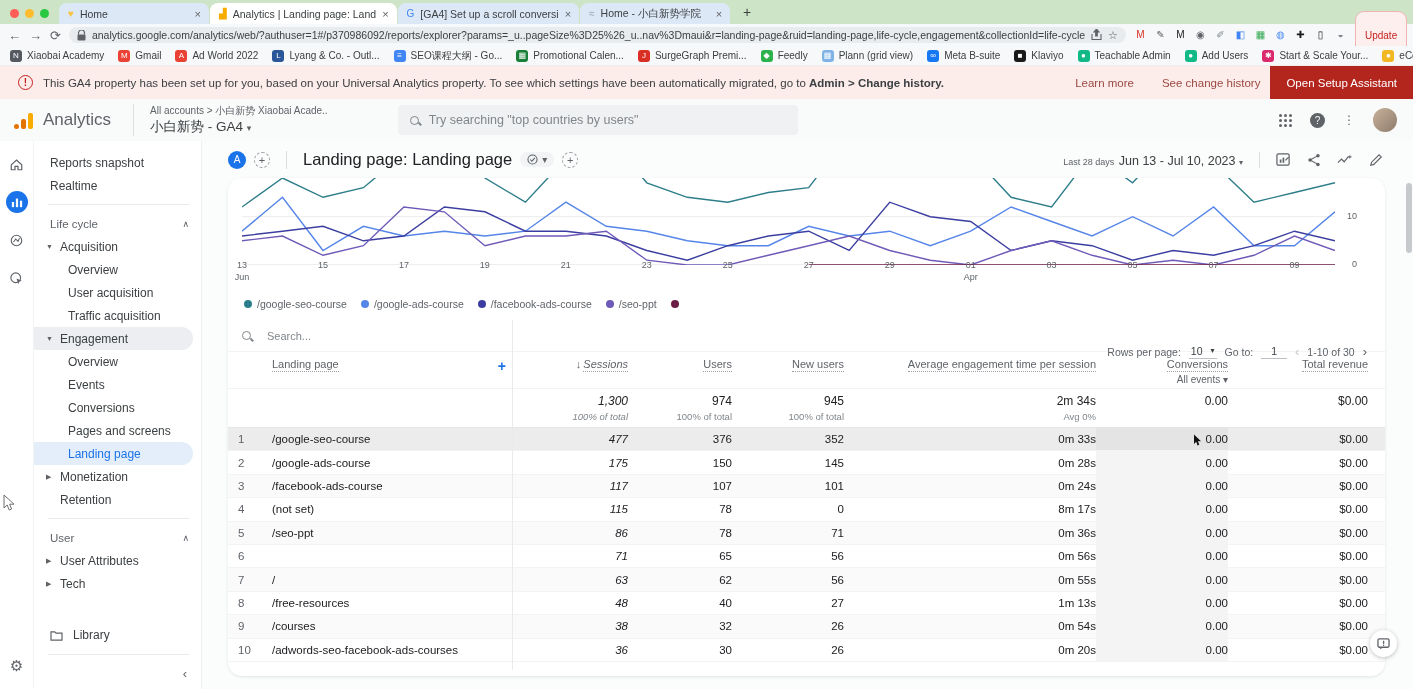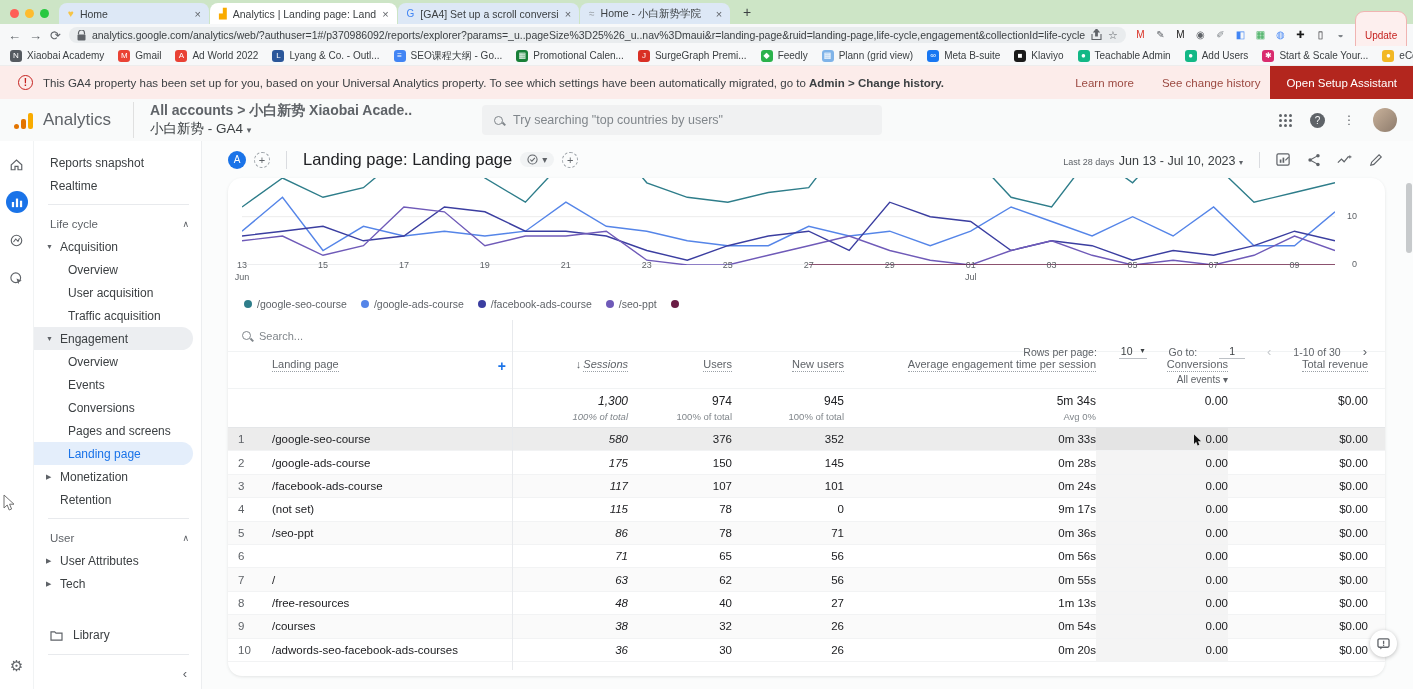--- a/index.html
+++ b/index.html
@@ -41,21 +41,21 @@
   .setup-btn { background:#b3261e; color:#fff; font-size:11.5px; padding:0 16px; border:none; margin-right:-18px; height:33px; white-space:nowrap; }
 
   
   .gahdr { position:absolute; top:99px; left:0; right:0; height:42px; background:#f9fafa; display:flex; align-items:center; }
   .galogo { display:flex; align-items:flex-end; gap:2px; margin:0 10px 0 14px; height:18px; }
   .galogo .b1 { width:5px; height:16px; background:#f9ab00; border-radius:2px; }
   .galogo .b2 { width:5px; height:10px; background:#e37400; border-radius:2px; align-self:flex-end; }
   .galogo .b3 { width:5px; height:5px; background:#e37400; border-radius:50%; }
   .gatitle { font-size:17px; color:#5f6368; margin-right:22px; }
   .acct { border-left:1px solid #e0e0e0; padding-left:16px; }
-  .acct .crumb { font-size:14px; color:#5f6368;font-weight:bold; }
+  .acct .crumb { font-size:10px; color:#5f6368; }
   .acct .prop { font-size:13.5px; color:#3c4043; }
   .acct .prop .caret { font-size:9px; color:#5f6368; }
   .gasearch { margin-left:70px; width:400px; height:30px; background:#f0f1f2; border-radius:4px; display:flex; align-items:center; gap:10px; padding:0 12px; color:#80868b; font-size:12.5px; }
   .gahdr-right { margin-left:auto; display:flex; align-items:center; gap:18px; padding-right:16px; color:#5f6368; }
   .gridic { display:grid; grid-template-columns:repeat(3,3px); grid-gap:2px; }
   .gridic span { width:3px; height:3px; background:#5f6368; border-radius:50%; }
   .helpic { width:15px; height:15px; border-radius:50%; background:#5f6368; color:#f9fafa; font-size:10px; display:flex; align-items:center; justify-content:center; }
   .avatar { width:24px; height:24px; border-radius:50%; background:linear-gradient(135deg,#c9b29b,#8d7b6c); }
 
   
@@ -99,22 +99,22 @@
   .xlabs { position:absolute; left:14px; right:50px; top:82px; height:24px; }
   .xlab { position:absolute; font-size:9px; color:#5f6368; transform:translateX(-50%); text-align:center; line-height:1.3; }
   .legend { position:absolute; left:16px; top:120px; display:flex; align-items:center; gap:14px; }
   .lgitem { display:flex; align-items:center; gap:5px; font-size:10.5px; color:#5f6368; }
   .lgdot { width:8px; height:8px; border-radius:50%; }
 
   
   .ttoolbar { position:absolute; left:0; right:0; top:142px; height:32px; display:flex; align-items:center; padding:0 18px 0 14px; border-bottom:1px solid #f1f3f4; }
   .mag { width:9px; height:9px; border:1.5px solid #80868b; border-radius:50%; position:relative; flex:none; }
   .mag:after { content:""; position:absolute; width:4px; height:1.5px; background:#80868b; transform:rotate(45deg); right:-4px; bottom:-1px; }
-  .tsearch { color:#80868b; font-size:11px; margin-left:8px; }
-  .pager { margin-left:auto; display:flex; align-items:center; gap:22px; font-size:10.5px; color:#5f6368;margin-top:32px; }
+  .tsearch { color:#80868b; font-size:11px; margin-left:16px; }
+  .pager { margin-left:auto; display:flex; align-items:center; gap:8px; font-size:10.5px; color:#5f6368;margin-top:32px; }
   .rpp-val { border-bottom:1px solid #bdc1c6; padding:0 2px 1px 2px; color:#3c4043; display:flex; gap:8px; align-items:center; }
   .goto-val { border-bottom:1px solid #bdc1c6; padding:0 10px 1px 10px; color:#3c4043; }
   .pchev { font-size:13px; }
   .pchev.dis { color:#c6cacd; }
 
   
   .tbl { position:absolute; left:0; right:0; top:174px; bottom:0; font-size:11.5px; }
   .trow { display:flex; align-items:center; padding:0 17px 0 10px; }
   .cell { flex:none; text-align:right; }
   .c-idx { width:24px; text-align:left; color:#5f6368; }
@@ -502,21 +502,21 @@
             <div>25</div>
           </span>
           <span class="xlab" style="left: 51.8519%;">
             <div>27</div>
           </span>
           <span class="xlab" style="left: 59.2593%;">
             <div>29</div>
           </span>
           <span class="xlab" style="left: 66.6667%;">
             <div>01</div>
-            <div>Jul</div>
+            <div>Apr</div>
           </span>
           <span class="xlab" style="left: 74.0741%;">
             <div>03</div>
           </span>
           <span class="xlab" style="left: 81.4815%;">
             <div>05</div>
           </span>
           <span class="xlab" style="left: 88.8889%;">
             <div>07</div>
           </span>
@@ -586,34 +586,34 @@
             </span>
             <span class="cell c-users">
               <div class="tv">974</div>
               <div class="ts">100% of total</div>
             </span>
             <span class="cell c-new">
               <div class="tv">945</div>
               <div class="ts">100% of total</div>
             </span>
             <span class="cell c-avg">
-              <div class="tv">5m 34s</div>
+              <div class="tv">2m 34s</div>
               <div class="ts">Avg 0%</div>
             </span>
             <span class="cell c-conv">
               <div class="tv">0.00</div>
             </span>
             <span class="cell c-rev">
               <div class="tv">$0.00</div>
             </span>
           </div>
           <div class="trow drow shade hover">
             <span class="cell c-idx">1</span>
             <span class="cell c-name">/google-seo-course</span>
-            <span class="cell c-sess">580</span>
+            <span class="cell c-sess">477</span>
             <span class="cell c-users">376</span>
             <span class="cell c-new">352</span>
             <span class="cell c-avg">0m 33s</span>
             <span class="cell c-conv">0.00</span>
             <span class="cell c-rev">$0.00</span>
           </div>
           <div class="trow drow">
             <span class="cell c-idx">2</span>
             <span class="cell c-name">/google-ads-course</span>
             <span class="cell c-sess">175</span>
@@ -632,21 +632,21 @@
             <span class="cell c-avg">0m 24s</span>
             <span class="cell c-conv">0.00</span>
             <span class="cell c-rev">$0.00</span>
           </div>
           <div class="trow drow">
             <span class="cell c-idx">4</span>
             <span class="cell c-name">(not set)</span>
             <span class="cell c-sess">115</span>
             <span class="cell c-users">78</span>
             <span class="cell c-new">0</span>
-            <span class="cell c-avg">9m 17s</span>
+            <span class="cell c-avg">8m 17s</span>
             <span class="cell c-conv">0.00</span>
             <span class="cell c-rev">$0.00</span>
           </div>
           <div class="trow drow shade">
             <span class="cell c-idx">5</span>
             <span class="cell c-name">/seo-ppt</span>
             <span class="cell c-sess">86</span>
             <span class="cell c-users">78</span>
             <span class="cell c-new">71</span>
             <span class="cell c-avg">0m 36s</span>

